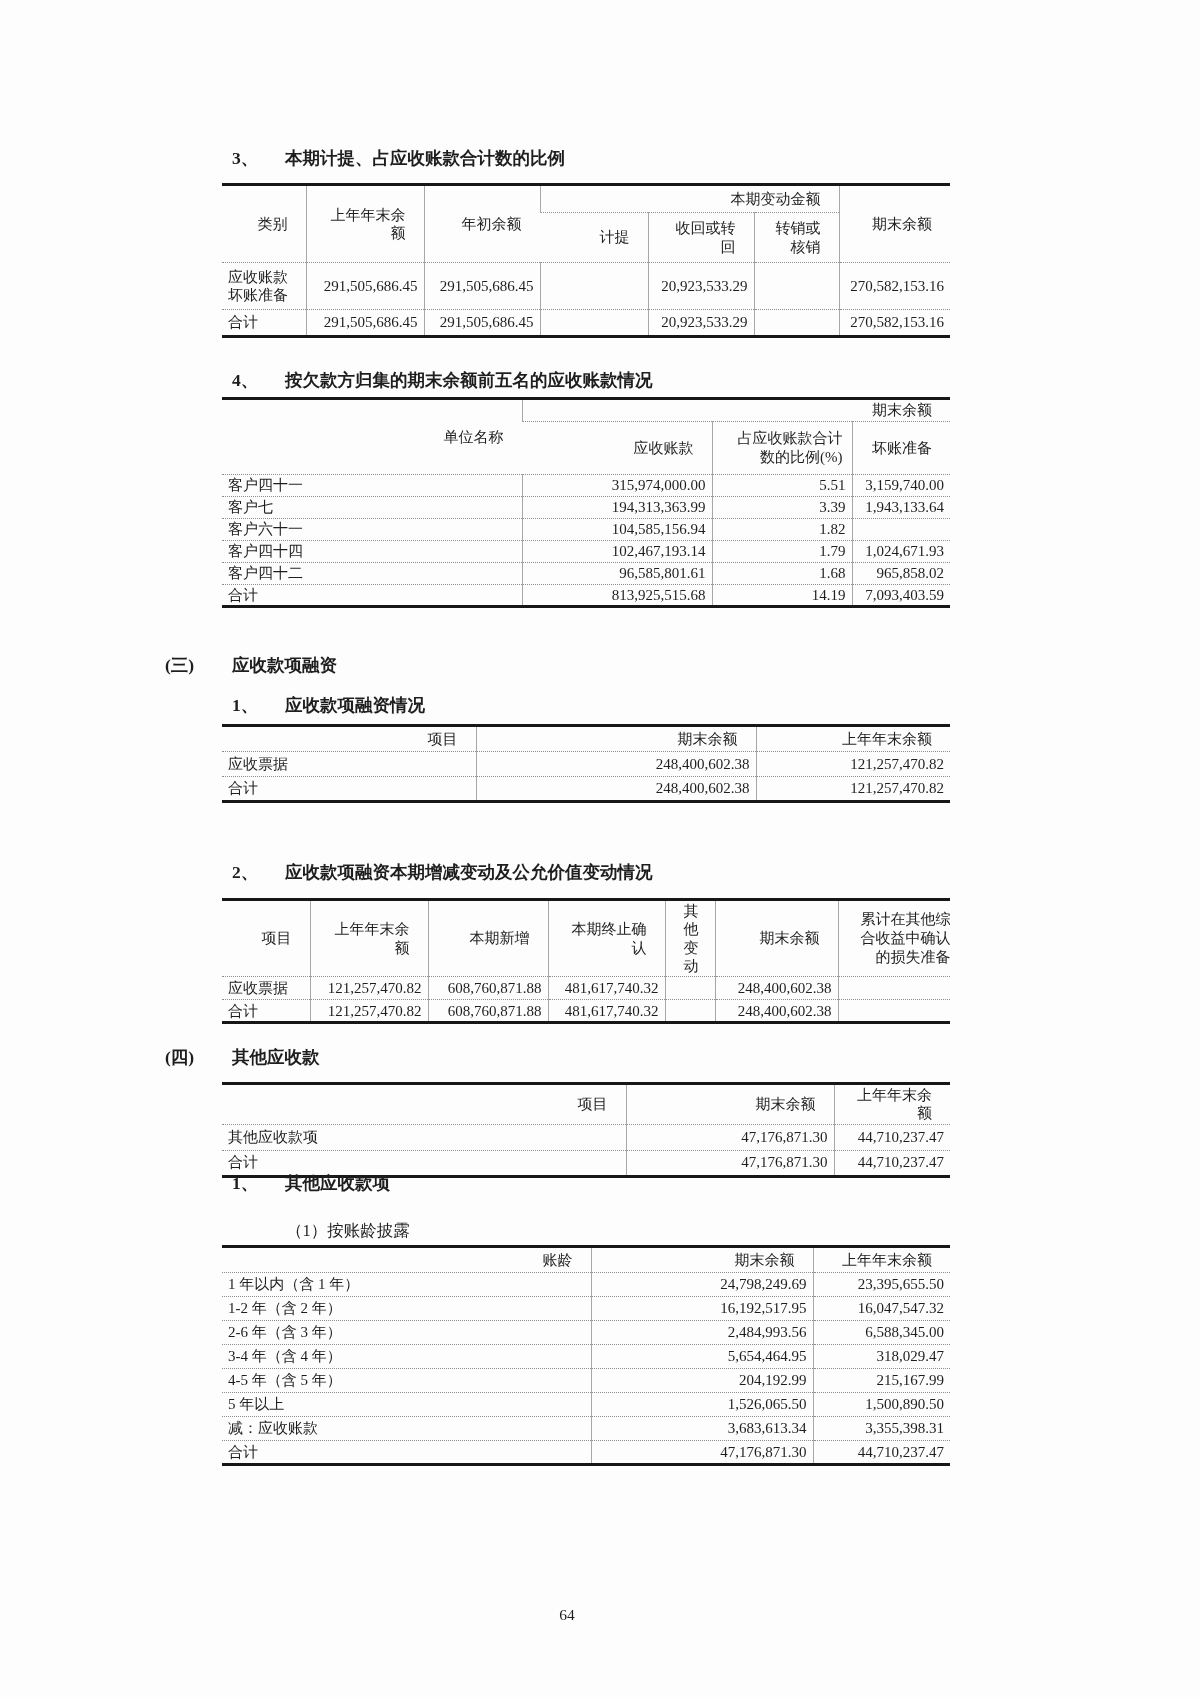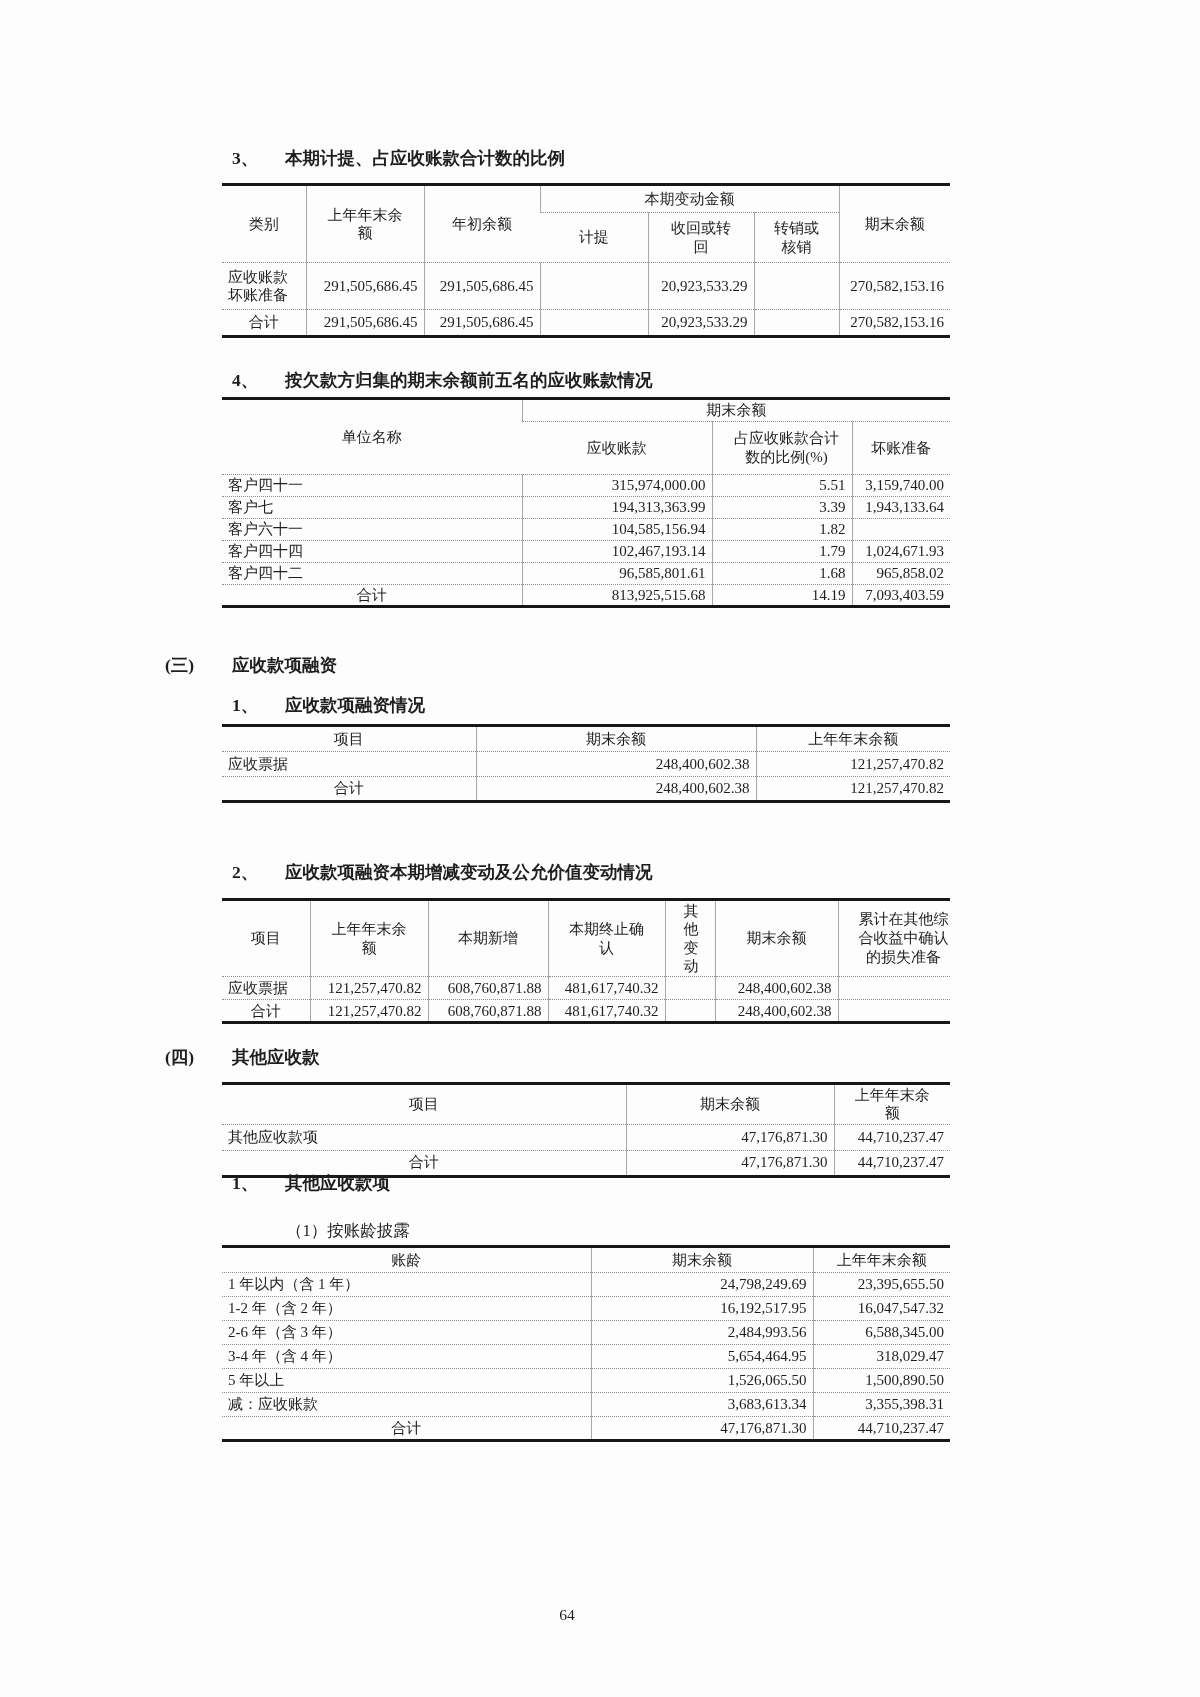--- a/index.html
+++ b/index.html
@@ -13,26 +13,26 @@
   .part .num { flex:0 0 67px; }
   .plain { font-weight:400; font-size:16.5px; }
   table {
     position:absolute; left:222px; width:728px; border-collapse:collapse; table-layout:fixed;
     border-top:3px solid #171717; border-bottom:3px solid #171717; font-size:15px;
   }
   th, td {
     border-left:1px solid #a8a8a8; border-top:1px dotted #8d8d8d;
     font-weight:400; padding:1px 6px; line-height:1.22; vertical-align:middle; overflow:hidden;
   }
-  th { text-align:center; padding:1px 18px;margin-top:8px; }
+  th { text-align:right; padding:1px 18px;margin-top:8px; }
   th:first-child, td:first-child { border-left:none; }
   thead tr:first-child th { border-top:none; }
   td.a-l { text-align:left; }
   td.a-r { text-align:right; }
-  tr.total td:first-child { text-align:center; }
+  tr.total td:first-child { }
   .w110 { display:inline-block; width:112px; line-height:1.25; }
   .w92  { display:inline-block; width:94px;  line-height:1.25; }
   .t-t1 thead tr:nth-child(1){height:28px} .t-t1 thead tr:nth-child(2){height:50px}
   .t-t1 tbody tr:nth-child(1){height:47px} .t-t1 tbody tr:nth-child(2){height:27px}
   .t-t2 thead tr:nth-child(1){height:23px} .t-t2 thead tr:nth-child(2){height:53px}
   .t-t2 tbody tr{height:22px}
   .t-t3 thead tr{height:26px} .t-t3 tbody tr{height:25px}
   .t-t4 thead tr{height:60px} .t-t4 tbody tr{height:23px}
   .t-t5 thead tr{height:28px} .t-t5 tbody tr{height:26px}
   .t-t6 thead tr{height:26px} .t-t6 tbody tr{height:24px}
@@ -311,20 +311,25 @@
           <td class="a-l">2-6 年（含 3 年）</td>
           <td class="a-r">2,484,993.56</td>
           <td class="a-r">6,588,345.00</td>
         </tr>
         <tr>
           <td class="a-l">3-4 年（含 4 年）</td>
           <td class="a-r">5,654,464.95</td>
           <td class="a-r">318,029.47</td>
         </tr>
         <tr>
+          <td class="a-l">4-5 年（含 5 年）</td>
+          <td class="a-r">204,192.99</td>
+          <td class="a-r">215,167.99</td>
+        </tr>
+        <tr>
           <td class="a-l">5 年以上</td>
           <td class="a-r">1,526,065.50</td>
           <td class="a-r">1,500,890.50</td>
         </tr>
         <tr>
           <td class="a-l">减：应收账款</td>
           <td class="a-r">3,683,613.34</td>
           <td class="a-r">3,355,398.31</td>
         </tr>
         <tr class="total">

